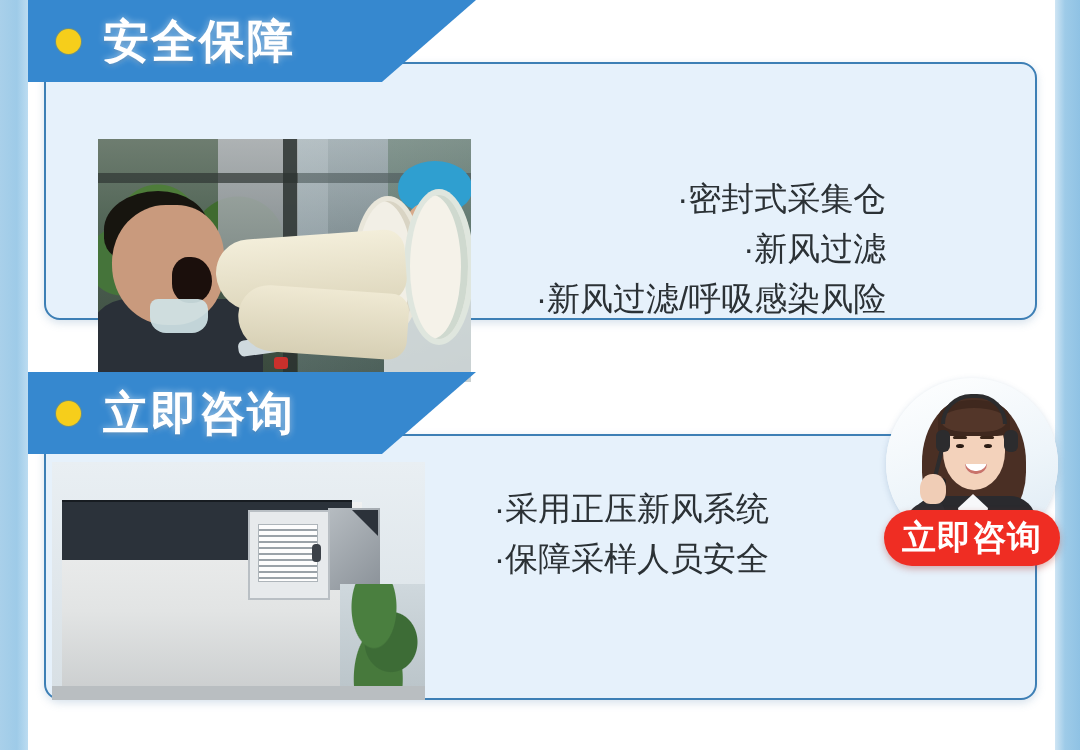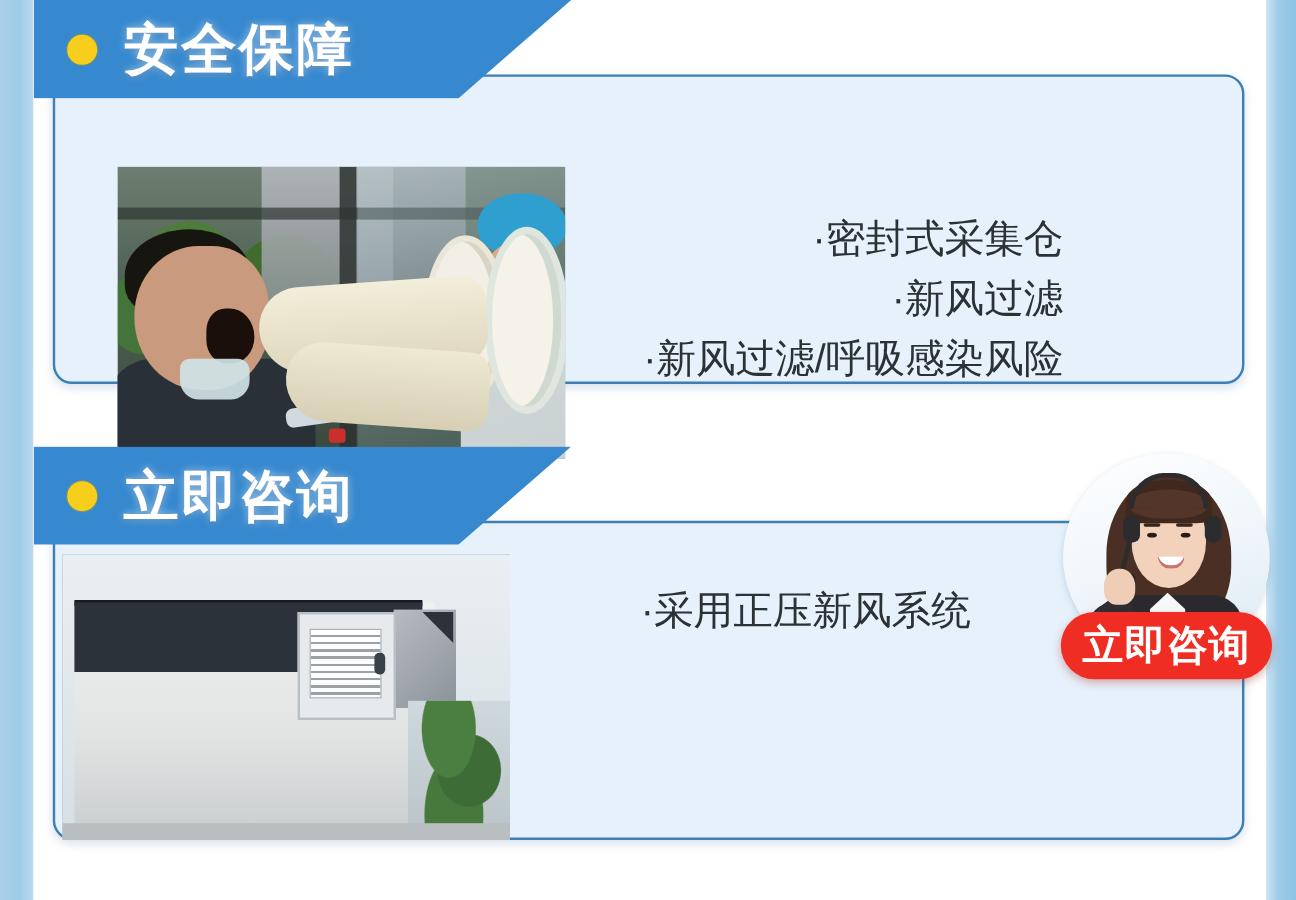--- a/index.html
+++ b/index.html
@@ -172,21 +172,21 @@
 
   
   .bullets{
     position:absolute;
     font-size:33px;
     color:#2b3135;
     line-height:1.52;
     white-space:nowrap;
   }
   #bullets-1{ left:490px; top:110px; }
-  #bullets-2{ left:492px; top:492px;margin-left:40px; }
+  #bullets-2{ left:492px; top:492px; }
   .bullet-line{ display:block; }
 
   
   #consult-widget{
     position:absolute;
     right:22px; top:378px;
     width:172px; height:200px;
     z-index:40;
   }
   .consult-avatar{
@@ -298,20 +298,21 @@
       <span class="banner-dot"></span>
       <span class="banner-title">安全保障</span>
     </div>
   </div>
 
   <div class="section" id="section-2">
 
     <div class="card">
       <div class="bullets" id="bullets-2" style="left:448px; top:48px;">
         <span class="bullet-line">·采用正压新风系统</span>
+        <span class="bullet-line">·保障采样人员安全</span>
       </div>
     </div>
 
     <div class="photo" id="photo-2" style="top:90px;">
       <div class="ph2-sky"></div>
       <div class="ph2-wall"></div>
       <div class="ph2-trim-edge"></div>
       <div class="ph2-trim"></div>
       <div class="ph2-bracket"></div>
       <div class="ph2-bracket2"></div>

